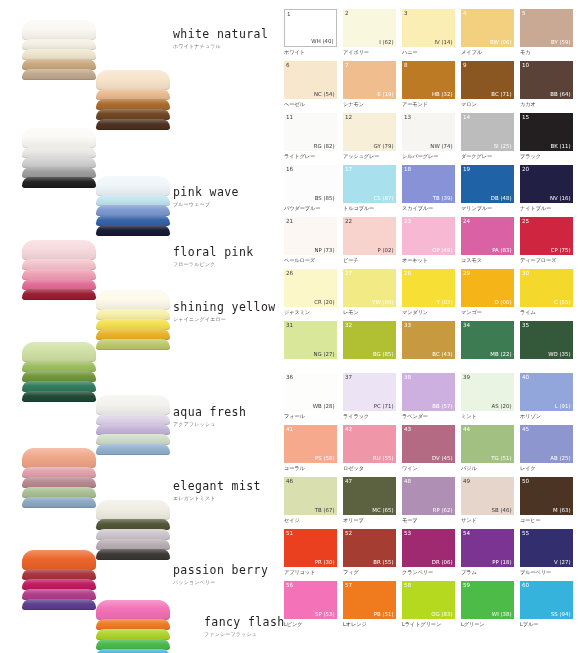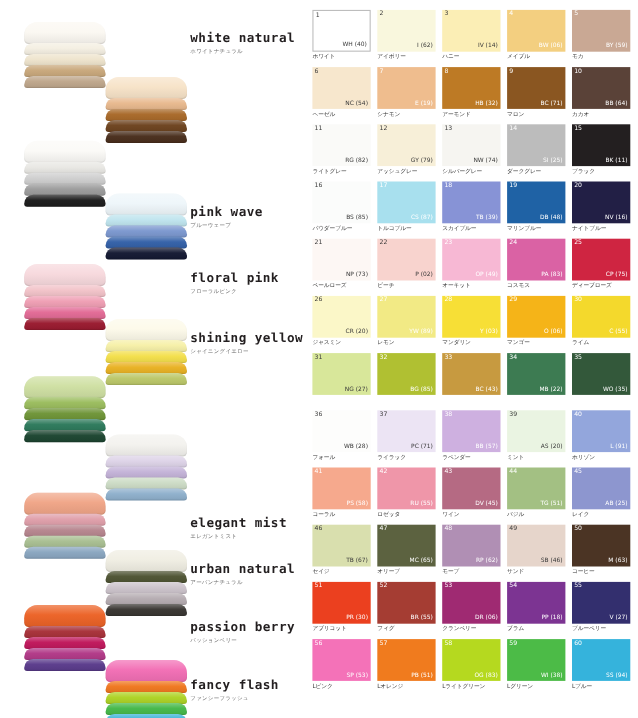--- a/index.html
+++ b/index.html
@@ -54,21 +54,21 @@
     width: 118px;
     height: 653px;
   }
   .series-item {
     position: absolute;
     left: 8px;
   }
   .series-en {
     font-family: "DejaVu Sans Mono", "Liberation Mono", monospace;
     font-size: 11.5px;
-    font-weight: bold;
+    font-weight: normal;
     color: #231f20;
     letter-spacing: 0.4px;
     white-space: nowrap;
   }
   .series-jp {
     font-size: 5px;
     color: #6d6d6d;
     margin-top: 2px;
     letter-spacing: 0.2px;
     white-space: nowrap;
@@ -227,33 +227,33 @@
       <div class="series-jp">ブルーウェーブ</div>
     </div>
     <div class="series-item" style="top: 245px;">
       <div class="series-en">floral pink</div>
       <div class="series-jp">フローラルピンク</div>
     </div>
     <div class="series-item" style="top: 300px;">
       <div class="series-en">shining yellow</div>
       <div class="series-jp">シャイニングイエロー</div>
     </div>
-    <div class="series-item" style="top: 468px;">
+    <div class="series-item" style="top: 405px;">
+      <div class="series-en">aqua fresh</div>
+      <div class="series-jp">アクアフレッシュ</div>
+    </div>
+    <div class="series-item" style="top: 479px;">
       <div class="series-en">elegant mist</div>
       <div class="series-jp">エレガントミスト</div>
-    </div>
-    <div class="series-item" style="top: 510px;">
-      <div class="series-en">urban natural</div>
-      <div class="series-jp">アーバンナチュラル</div>
     </div>
     <div class="series-item" style="top: 563px;">
       <div class="series-en">passion berry</div>
       <div class="series-jp">パッションベリー</div>
     </div>
-    <div class="series-item" style="top: 615px;">
+    <div class="series-item" style="top: 615px; margin-left: 31px;">
       <div class="series-en">fancy flash</div>
       <div class="series-jp">ファンシーフラッシュ</div>
     </div>
   </div>
 
 <div id="grid">
     <div class="cell">
       <div class="chip outlined" style="background: rgb(255, 255, 255);">
         <div class="num">1</div>
         <div class="code">WH (40)</div>

